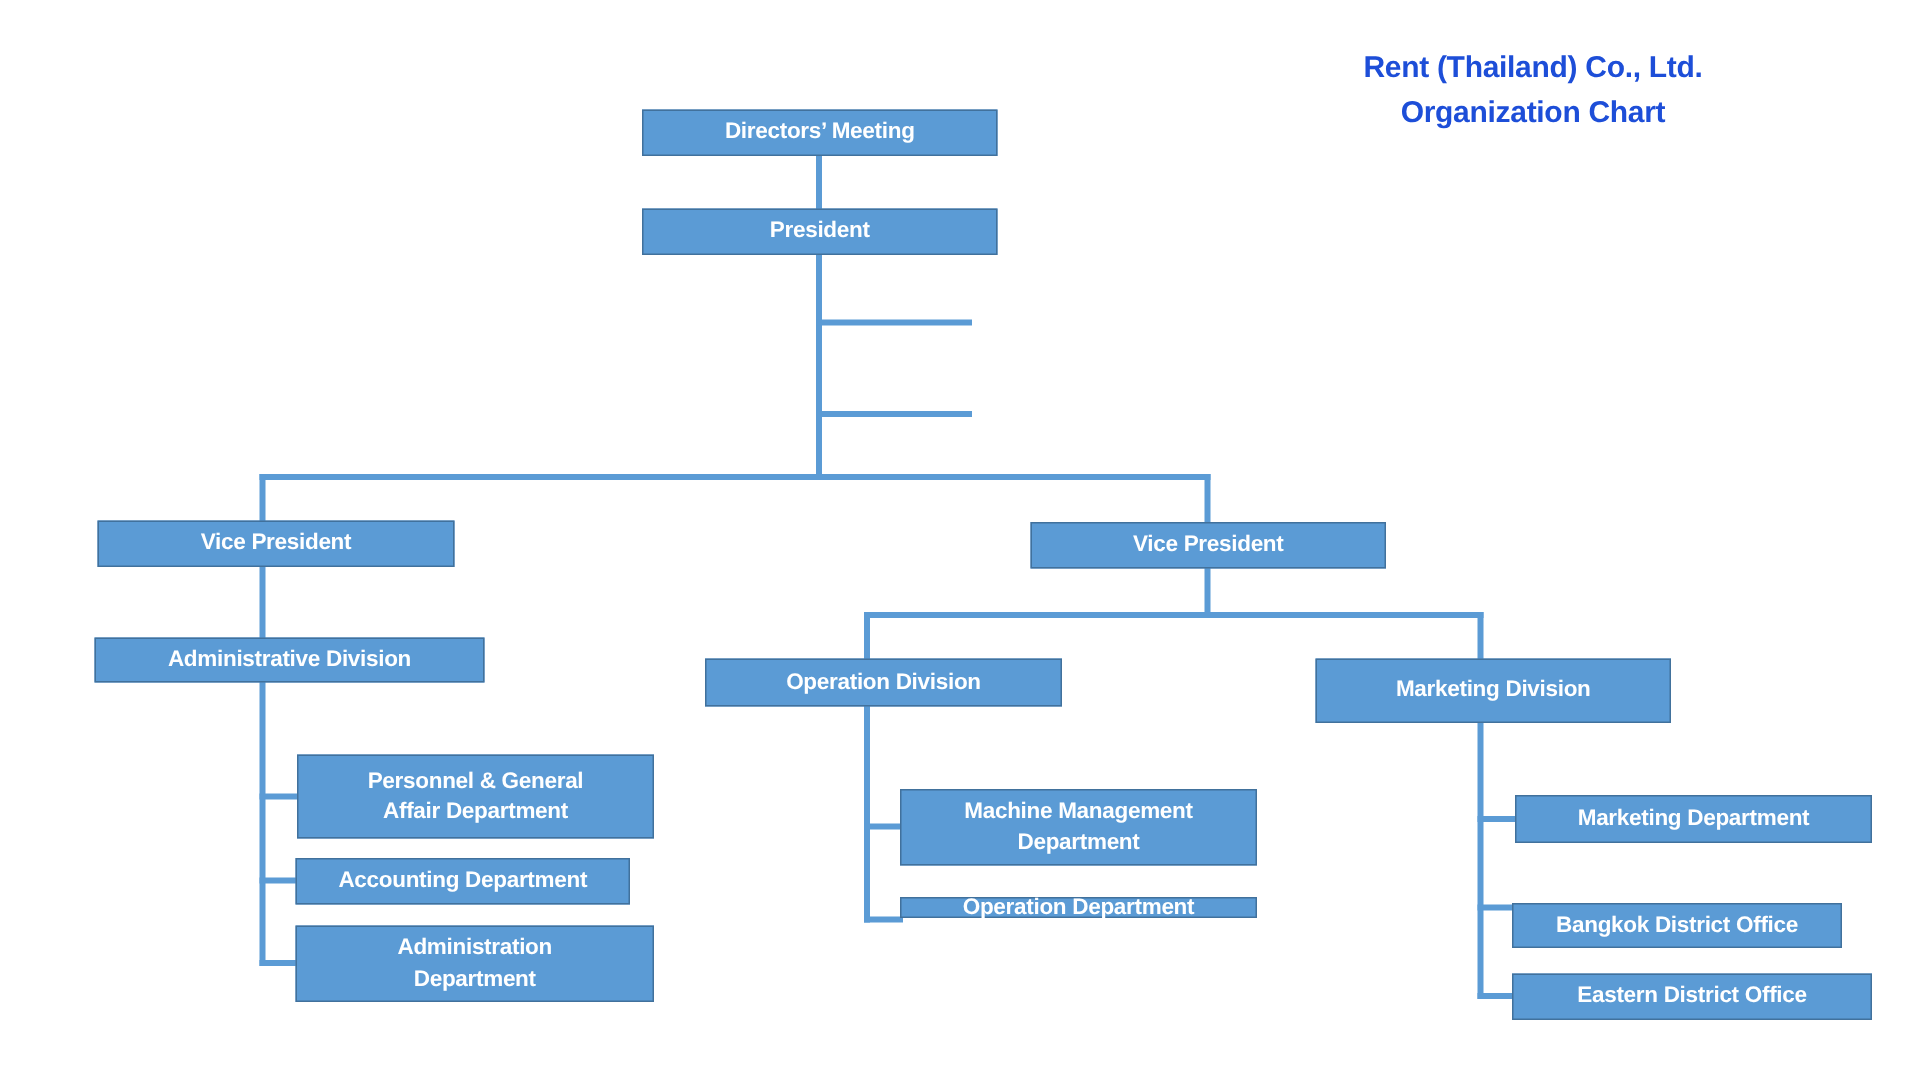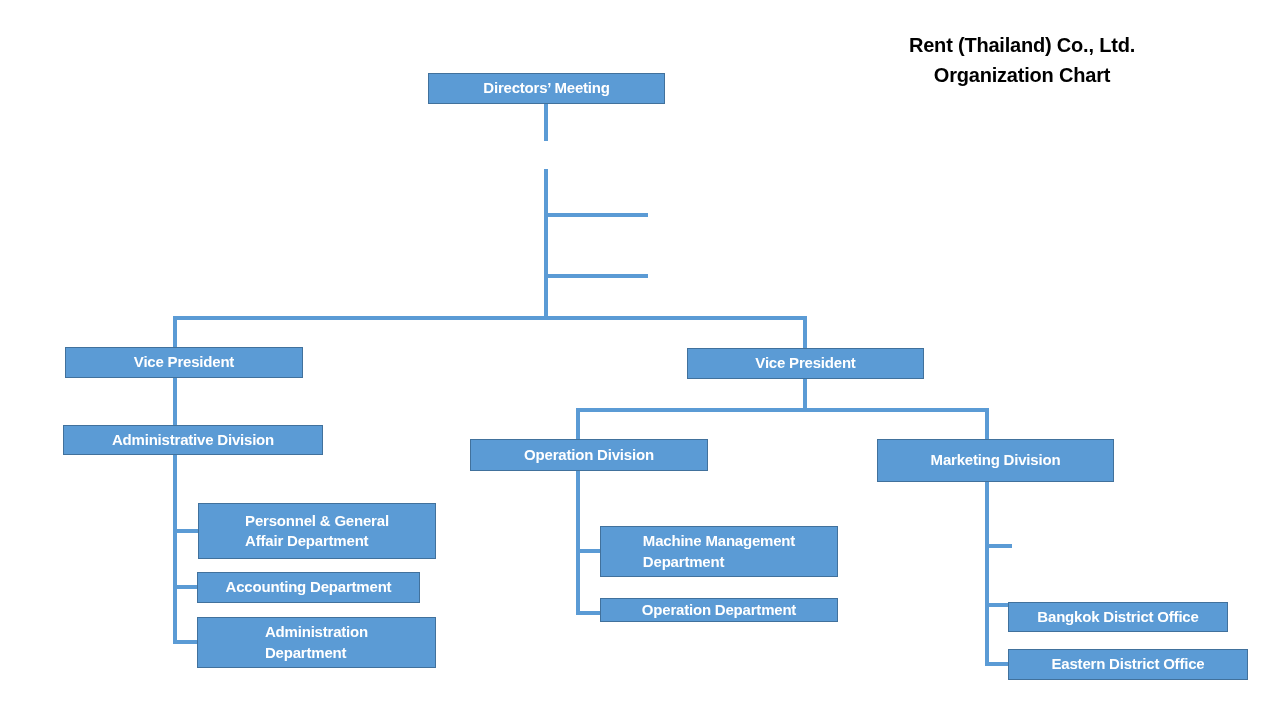--- a/index.html
+++ b/index.html
@@ -14,20 +14,21 @@
     height: 720px;
     background: #ffffff;
     overflow: hidden;
   }
   .node {
     position: absolute;
     z-index: 2;
     display: flex;
     align-items: center;
     justify-content: center;
+    text-align: center;
     box-sizing: border-box;
     background: #5B9BD5;
     border: 1px solid #41719C;
     color: #ffffff;
     font-weight: bold;
     font-size: 15px;
     line-height: 1.35;
     letter-spacing: -0.2px;
     white-space: pre-line;
   }
@@ -36,21 +37,21 @@
     z-index: 1;
     background: #5B9BD5;
   }
   .chart-title {
     position: absolute;
     z-index: 3;
     left: 860px;
     top: 30px;
     width: 324px;
     text-align: center;
-    color: #000000;
+    color: #1d4ed8;
     font-weight: bold;
     font-size: 20px;
     line-height: 30px;
     letter-spacing: -0.2px;
   }
 </style>
 </head>
 <body>
 
 <div id="canvas">
@@ -73,29 +74,31 @@
   <div class="conn" style="left:576px; top:408px; width:413px; height:4px"></div>
   <div class="conn" style="left:576px; top:408px; width:4px; height:207px"></div>
   <div class="conn" style="left:576px; top:549px; width:26px; height:4px"></div>
   <div class="conn" style="left:576px; top:611px; width:26px; height:4px"></div>
   <div class="conn" style="left:985px; top:408px; width:4px; height:258px"></div>
   <div class="conn" style="left:985px; top:544px; width:27px; height:4px"></div>
   <div class="conn" style="left:985px; top:603px; width:25px; height:4px"></div>
   <div class="conn" style="left:985px; top:662px; width:25px; height:4px"></div>
 
   <div class="node" style="left:428px;  top:73px;  width:237px; height:31px">Directors’ Meeting</div>
+  <div class="node" style="left:428px;  top:139px; width:237px; height:31px">President</div>
   <div class="node" style="left:65px;   top:347px; width:238px; height:31px">Vice President</div>
   <div class="node" style="left:687px;  top:348px; width:237px; height:31px">Vice President</div>
   <div class="node" style="left:63px;   top:425px; width:260px; height:30px">Administrative Division</div>
   <div class="node" style="left:198px;  top:503px; width:238px; height:56px">Personnel &amp; General
 Affair Department</div>
   <div class="node" style="left:197px;  top:572px; width:223px; height:31px">Accounting Department</div>
   <div class="node" style="left:197px;  top:617px; width:239px; height:51px">Administration
 Department</div>
   <div class="node" style="left:470px;  top:439px; width:238px; height:32px">Operation Division</div>
   <div class="node" style="left:600px;  top:526px; width:238px; height:51px">Machine Management
 Department</div>
-  <div class="node" style="left:600px;  top:598px; width:238px; height:24px">Operation Department</div>
+  <div class="node" style="left:600px;  top:598px; width:238px; height:14px">Operation Department</div>
   <div class="node" style="left:877px;  top:439px; width:237px; height:43px">Marketing Division</div>
+  <div class="node" style="left:1010px; top:530px; width:238px; height:32px">Marketing Department</div>
   <div class="node" style="left:1008px; top:602px; width:220px; height:30px">Bangkok District Office</div>
   <div class="node" style="left:1008px; top:649px; width:240px; height:31px">Eastern District Office</div>
 
 </div>
 
 </body></html>

